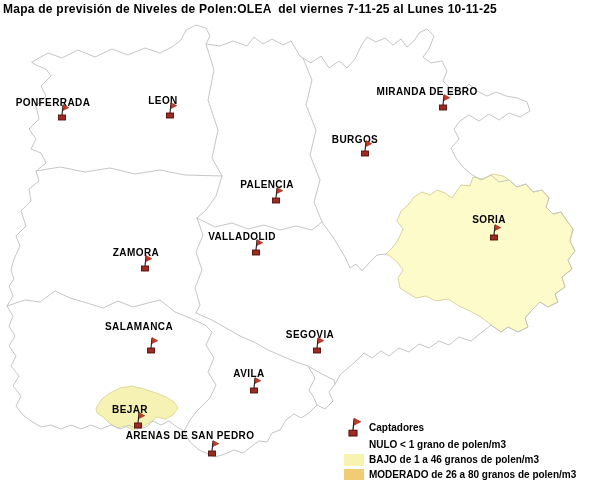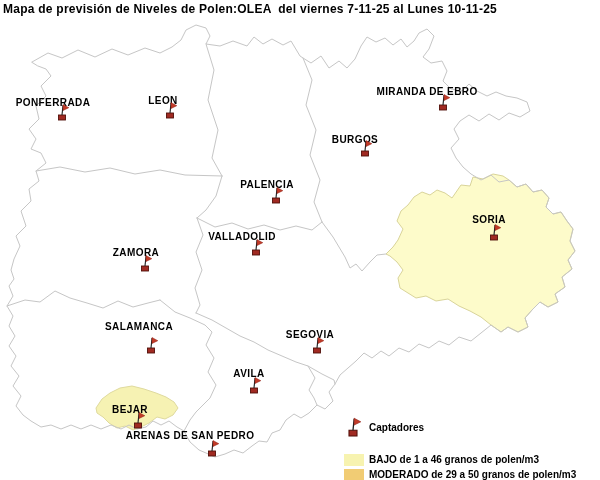--- a/index.html
+++ b/index.html
@@ -135,28 +135,29 @@
               <line x1="0" y1="-5" x2="1" y2="-15" stroke="#1c1c1c" stroke-width="1.1"></line>
               <path d="M1,-15.5 L6.8,-12.3 L1,-9.5 Z" fill="#c23b28" stroke="#8c1a10" stroke-width="0.5"></path>
             </g>
         </svg>
       </span>
       <span>Captadores</span>
     </div>
     <div id="legend-items">
         <div class="legend-row">
           <span class="swatch" style="background: rgb(255, 255, 255);"></span>
+          <span>NULO &lt; 1 grano de polen/m3</span>
         </div>
         <div class="legend-row">
           <span class="swatch" style="background: rgb(247, 243, 176);"></span>
           <span>BAJO de 1 a 46 granos de polen/m3</span>
         </div>
         <div class="legend-row">
           <span class="swatch" style="background: rgb(241, 204, 116);"></span>
-          <span>MODERADO de 29 a 50 granos de polen/m3</span>
+          <span>MODERADO de 26 a 80 granos de polen/m3</span>
         </div>
         <div class="legend-row">
           <span class="swatch" style="background: rgb(181, 74, 58);"></span>
         </div>
       </div>
   </div>
 
 </div>
 
 </body></html>

